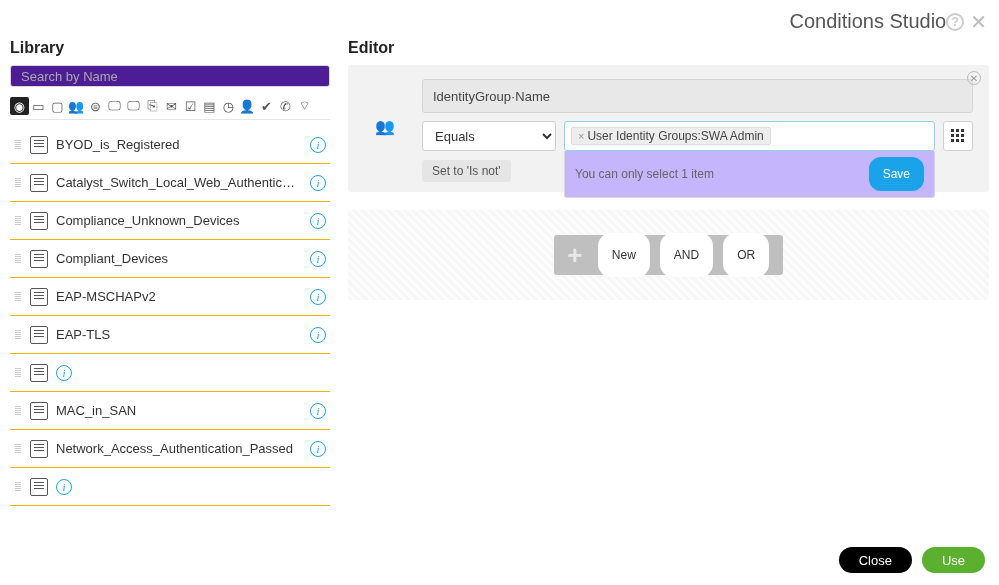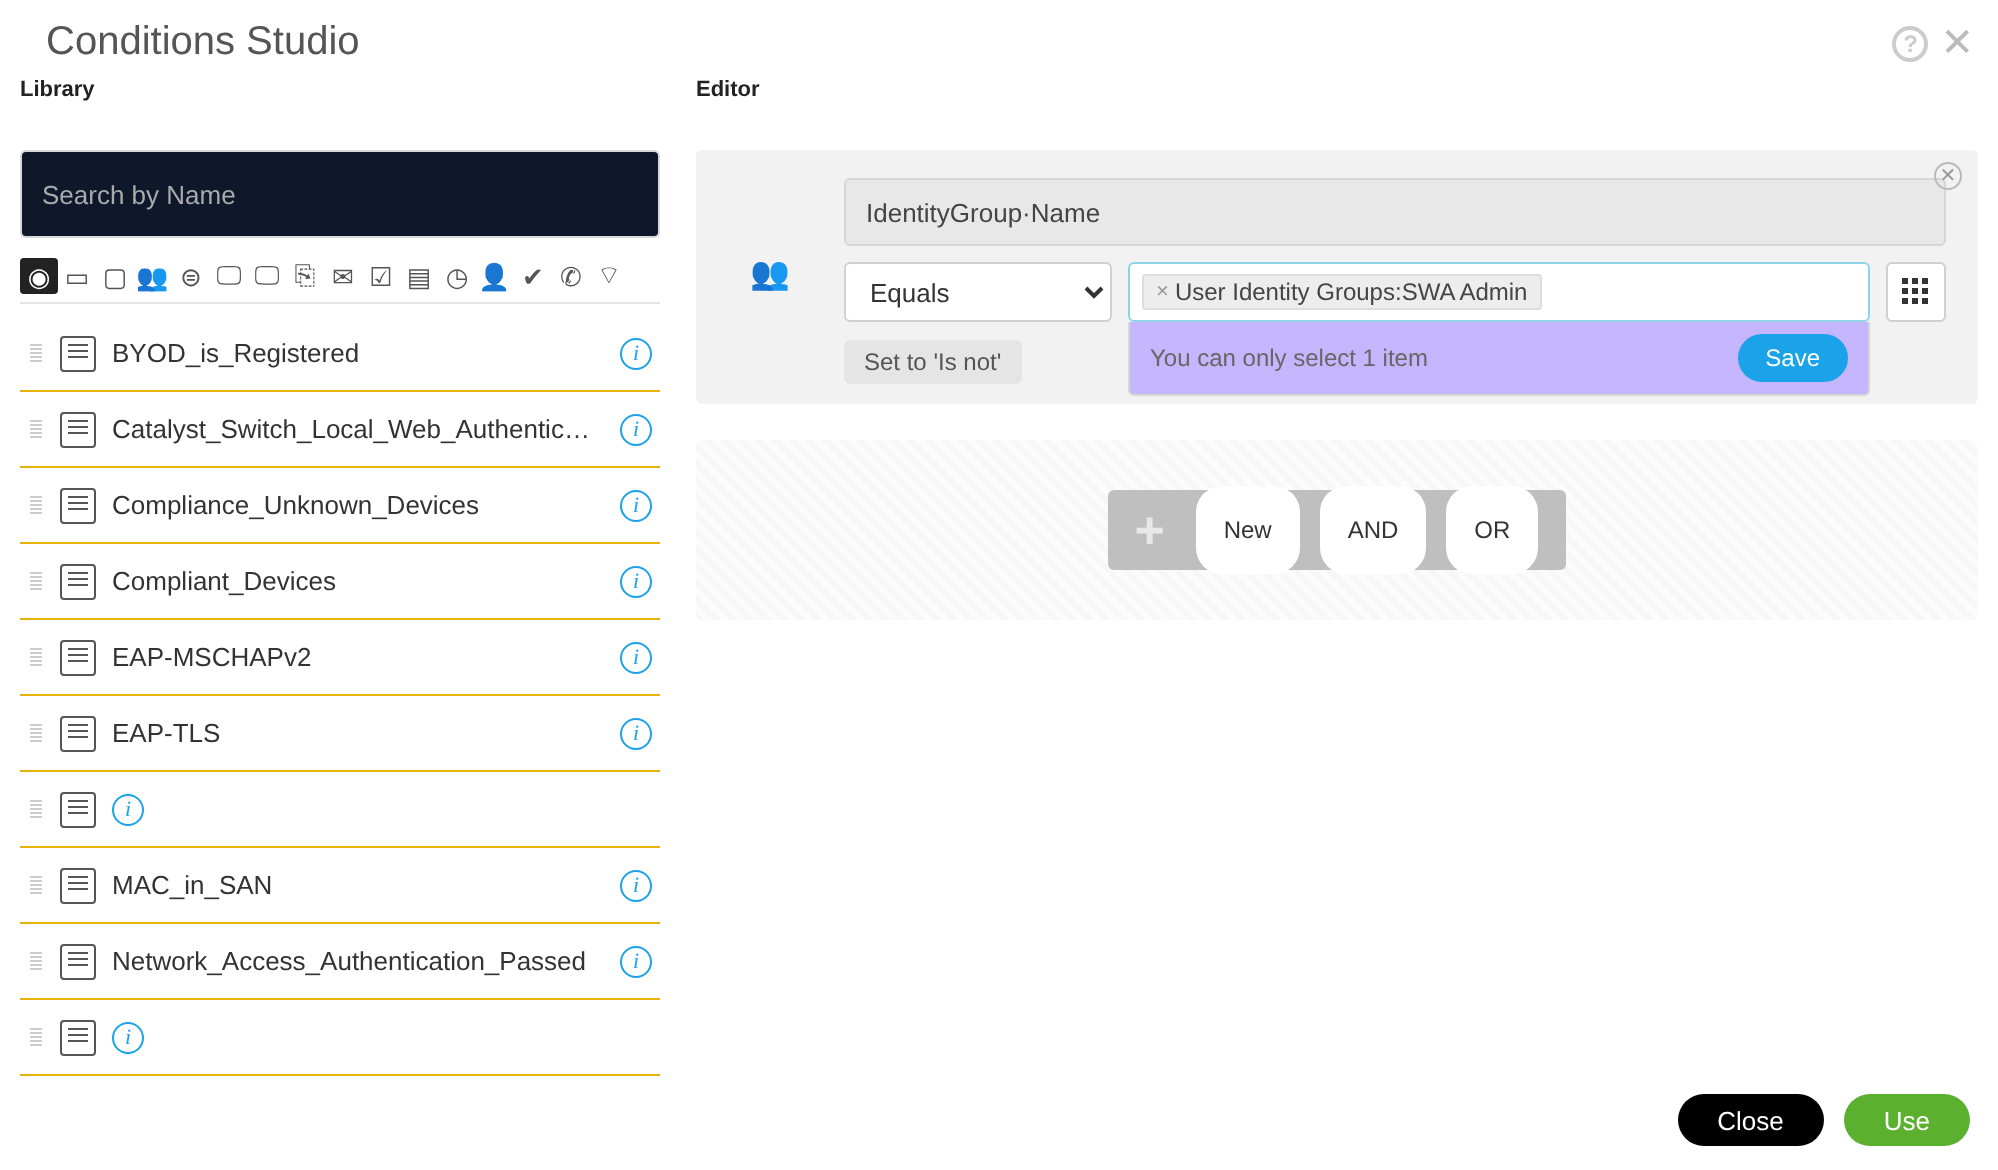--- a/index.html
+++ b/index.html
@@ -1,26 +1,26 @@
 <!DOCTYPE html>
 <html><head>
 <meta charset="utf-8">
 <style>
   *{box-sizing:border-box;margin:0;padding:0;font-family:Arial,Helvetica,sans-serif;}
   body{width:999px;height:585px;background:#fff;color:#333;font-size:13px;position:relative;}
-  .header{display:flex;align-items:center;justify-content:space-between;padding:10px 12px 6px 23px;}
+  .header{display:flex;align-items:center;justify-content:flex-end;padding:10px 12px 6px 10px;}
   .header h1{font-size:20px;font-weight:400;color:#555;}
   .header-right{display:flex;gap:6px;align-items:center;color:#bbb;}
   .help-icon{width:18px;height:18px;border:2px solid #ccc;border-radius:50%;display:inline-flex;align-items:center;justify-content:center;font-size:12px;color:#ccc;font-weight:bold;}
   .close-x{font-size:20px;color:#bbb;cursor:pointer;line-height:1;}
   .cols{display:flex;padding:0 10px;gap:18px;height:480px;}
   .col-lib{width:320px;}
   .col-ed{flex:1;}
-  .col-title{font-size:11px;font-weight:bold;color:#222;margin-bottom:24px;}
-  .search{width:100%;height:44px;border:1px solid #d8d8d8;border-radius:3px;padding:0 10px;font-size:13px;color:#888;background:#0f172a;}
+  .col-title{font-size:16px;font-weight:bold;color:#222;margin-bottom:8px;}
+  .search{width:100%;height:22px;border:1px solid #d8d8d8;border-radius:3px;padding:0 10px;font-size:13px;color:#888;background:#4c1d95;}
   .search::placeholder{color:#aaa;}
   .icon-strip{display:flex;gap:0;margin-top:10px;border-bottom:1px solid #e5e5e5;padding-bottom:4px;}
   .icon-strip span{width:19px;height:18px;display:inline-flex;align-items:center;justify-content:center;font-size:13px;color:#555;cursor:pointer;}
   .icon-strip span.active{background:#222;color:#fff;border-radius:2px;}
   .lib-list{margin-top:6px;height:395px;overflow:hidden;}
   .lib-item{display:flex;align-items:center;height:38px;border-bottom:1px solid #eab308;padding:0 4px;gap:8px;}
   .drag{width:8px;display:flex;flex-direction:column;gap:1px;align-items:center;cursor:grab;}
   .drag i{width:6px;height:1px;background:#ccc;display:block;}
   .cond-icon{width:18px;height:18px;border:1.5px solid #555;border-radius:2px;position:relative;}
   .cond-icon:after{content:"";position:absolute;left:3px;right:3px;top:3px;height:1.5px;background:#555;box-shadow:0 3px 0 #555,0 6px 0 #555;}
@@ -37,21 +37,21 @@
   .op-select{width:134px;height:30px;border:1px solid #d0d0d0;border-radius:3px;background:#fff;padding:0 8px;font-size:13px;color:#333;}
   .value-wrap{flex:1;position:relative;}
   .value-input{height:30px;border:1px solid #8ed4e8;border-radius:3px;background:#fff;display:flex;align-items:center;padding:0 6px;gap:4px;}
   .tag{background:#ededed;border:1px solid #ddd;border-radius:2px;padding:1px 6px;font-size:12px;color:#444;display:flex;align-items:center;gap:3px;}
   .tag-x{color:#999;font-size:11px;cursor:pointer;}
   .grid-btn{width:30px;height:30px;border:1px solid #d0d0d0;border-radius:3px;background:#fff;display:flex;align-items:center;justify-content:center;cursor:pointer;}
   .grid-dots{width:14px;height:14px;display:grid;grid-template-columns:repeat(3,1fr);gap:1px;}
   .grid-dots i{background:#333;width:3px;height:3px;display:block;}
   .dropdown{position:absolute;top:30px;left:0;right:0;background:#c4b5fd;border:1px solid #d6d6d6;border-top:none;border-radius:0 0 3px 3px;padding:6px 10px;display:flex;align-items:center;justify-content:space-between;z-index:5;}
   .dd-msg{font-size:12px;color:#666;}
-  .save-btn{background:#1aa3e8;color:#fff;border:none;border-radius:12px;height:24px;padding:0 14px;font-size:12px;cursor:pointer;}
+  .save-btn{background:#1aa3e8;color:#fff;border:none;border-radius:12px;height:34px;padding:0 14px;font-size:12px;cursor:pointer;}
   .set-not{margin-top:12px;}
   .set-not span{background:#e5e5e5;border-radius:3px;padding:4px 10px;font-size:12px;color:#555;cursor:pointer;}
   .striped{margin-top:18px;height:90px;border-radius:3px;background:repeating-linear-gradient(45deg,#f7f7f7 0,#f7f7f7 3px,#fcfcfc 3px,#fcfcfc 6px);display:flex;align-items:center;justify-content:center;}
   .add-bar{background:#bfbfbf;height:40px;border-radius:3px;display:flex;align-items:center;gap:10px;padding:0 14px 0 8px;}
   .plus{width:26px;height:26px;color:#e8e8e8;font-size:26px;font-weight:bold;display:flex;align-items:center;justify-content:center;}
   .pill{background:#fff;border-radius:13px;height:44px;padding:0 14px;font-size:12px;color:#333;border:none;cursor:pointer;}
   
   .footer{position:absolute;bottom:12px;right:14px;display:flex;gap:10px;}
   .btn{height:26px;border-radius:13px;padding:0 20px;font-size:13px;border:none;cursor:pointer;color:#fff;}
   .btn-close{background:#000000;}

